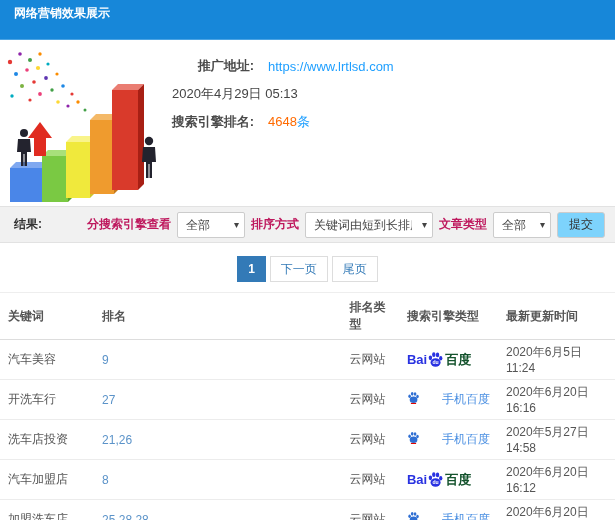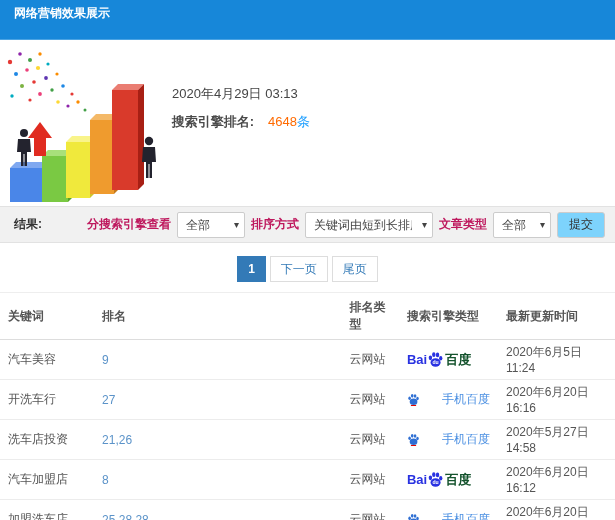--- a/index.html
+++ b/index.html
@@ -60,21 +60,21 @@
   .page-btn.active { background:#337ab7; border-color:#337ab7; color:#fff; font-weight:bold; }
   
   table { width:100%; border-collapse:collapse; font-size:12px; border-top:1px solid #eee; }
   th { text-align:left; font-weight:bold; color:#555; padding:6px 8px; border-bottom:1px solid #ddd; height:24px; }
   td { padding:4px 8px; border-bottom:1px solid #ececec; color:#555; height:27px; }
   td.rank { color:#5b93c9; }
   
   .baidu-logo { display:inline-flex; align-items:center; white-space:nowrap; }
   .baidu-bai { color:#2932e1; font-weight:bold; font-size:13px; letter-spacing:0; }
   .baidu-cn { color:#14532d; font-weight:bold; font-size:13px; margin-left:1px; }
-  .mobile-logo { display:inline-flex; align-items:center; gap:22px; white-space:nowrap; }
+  .mobile-logo { display:inline-flex; align-items:flex-start; gap:22px; white-space:nowrap; }
   .mobile-cn { color:#4a8fe2; font-size:12px; }
   svg.paw { display:block; }
 </style>
 </head>
 <body>
 
 <div class="topbar">
   <span>网络营销效果展示</span>
 </div>
 
@@ -140,23 +140,25 @@
       </g>
 
       <g fill="#23232e">
         <circle cx="149" cy="97" r="4.2"></circle>
         <path d="M143,103 L155,103 L156,118 L152,118 L152,134 L149.5,134 L149.5,120 L148.5,120 L148.5,134 L146,134 L146,118 L142,118 Z"></path>
       </g>
     </svg>
   </div>
   <div class="info-list">
     <div class="info-row">
+      <span class="info-label">推广地址:</span>
+      <a class="info-value link">https://www.lrtlsd.com</a>
     </div>
     <div class="info-row">
-      <span class="info-value">2020年4月29日 03:13</span>
+      <span class="info-value">2020年4月29日 05:13</span>
     </div>
     <div class="info-row">
       <span class="info-label">搜索引擎排名:</span>
       <span class="info-value">
         <span class="count-orange">4648</span><span class="count-unit">条</span>
       </span>
     </div>
   </div>
 </div>
 

